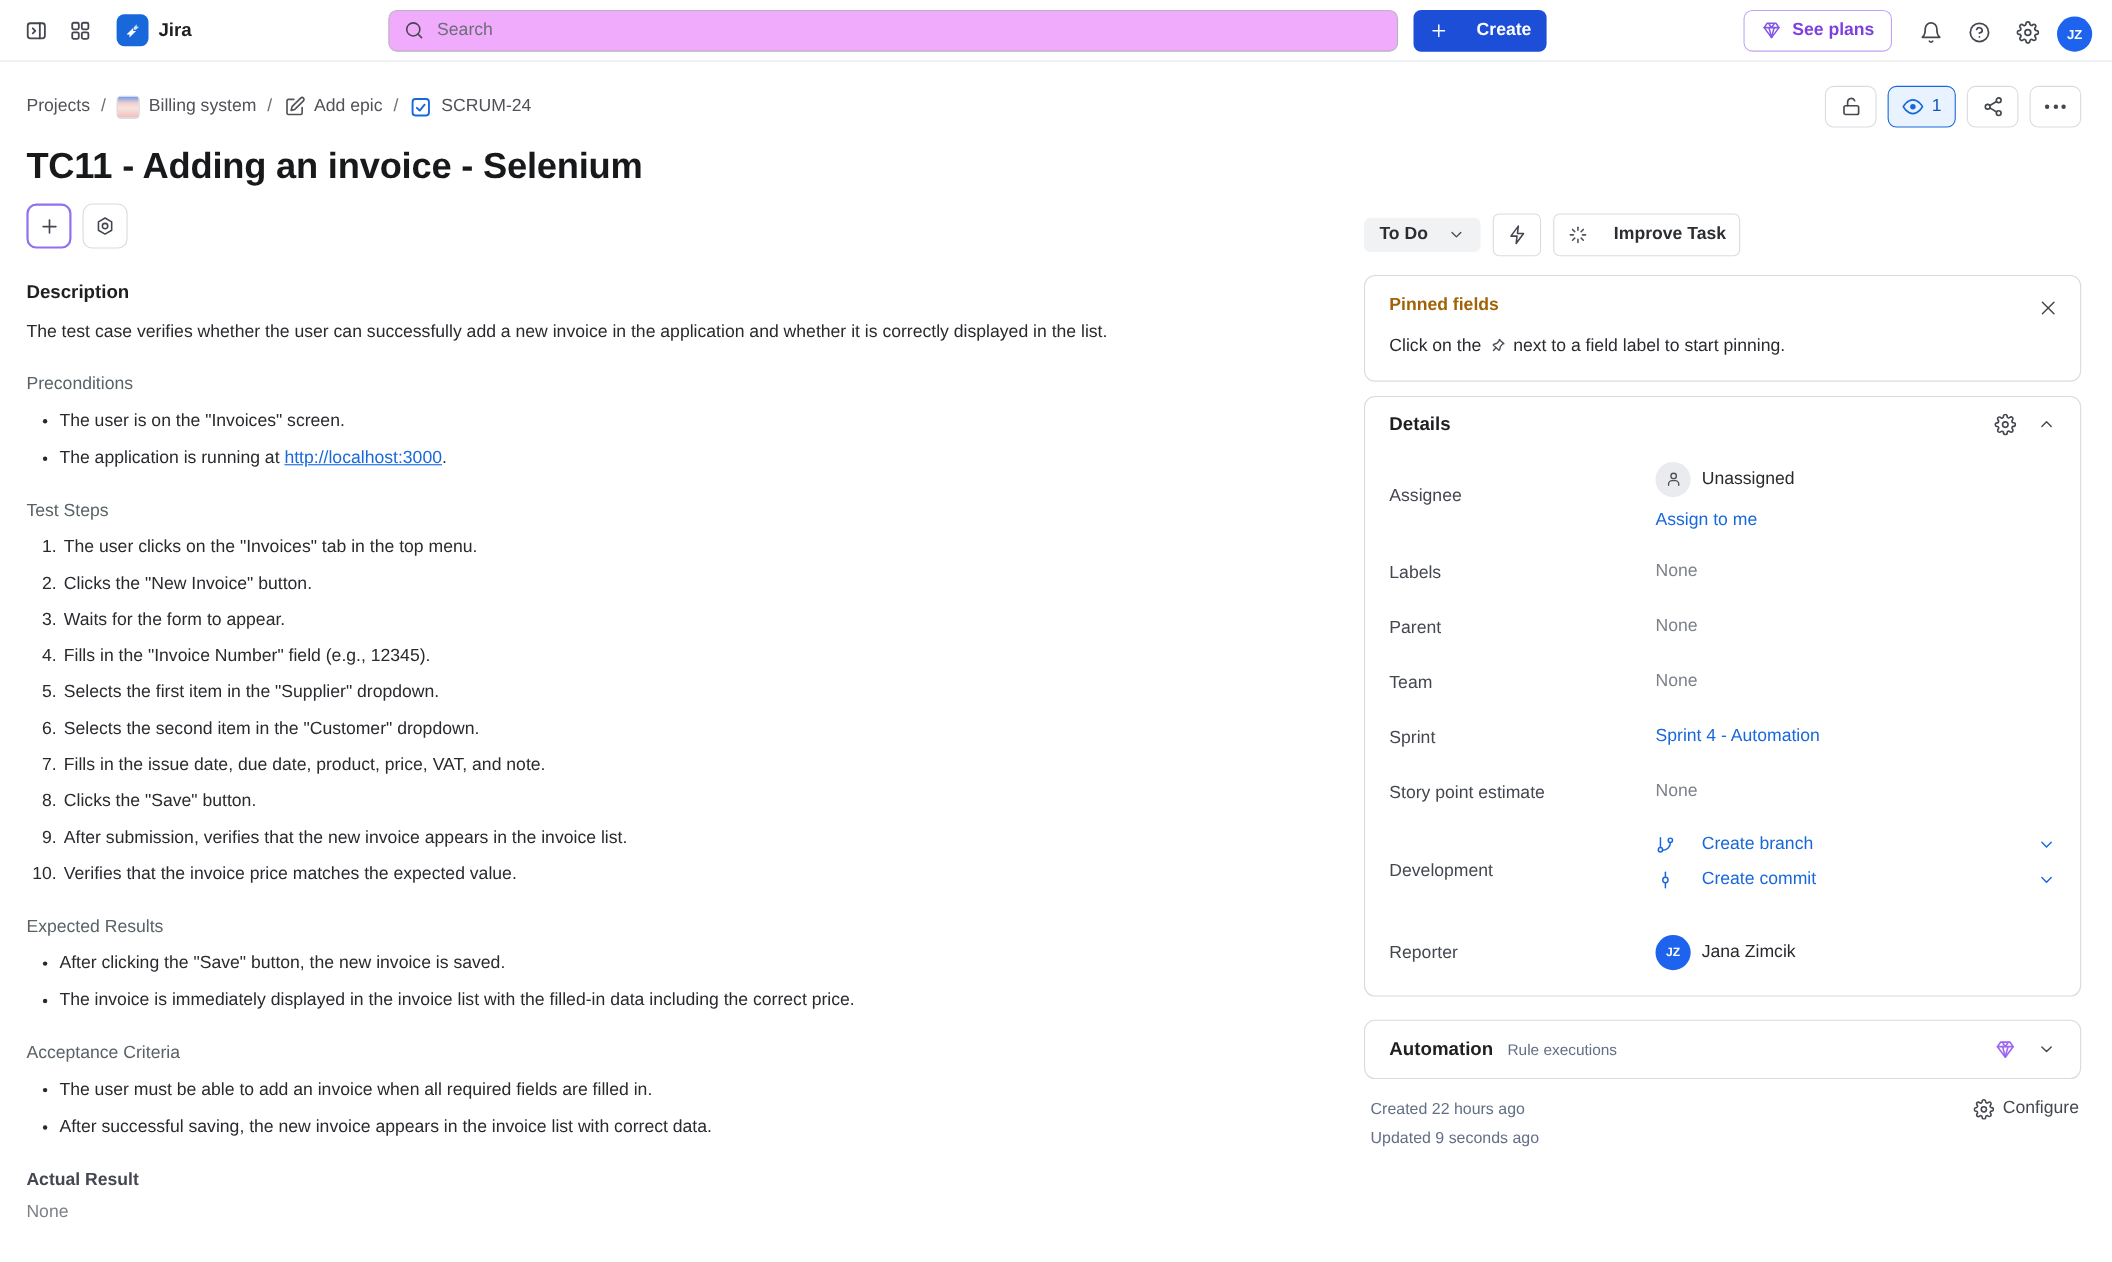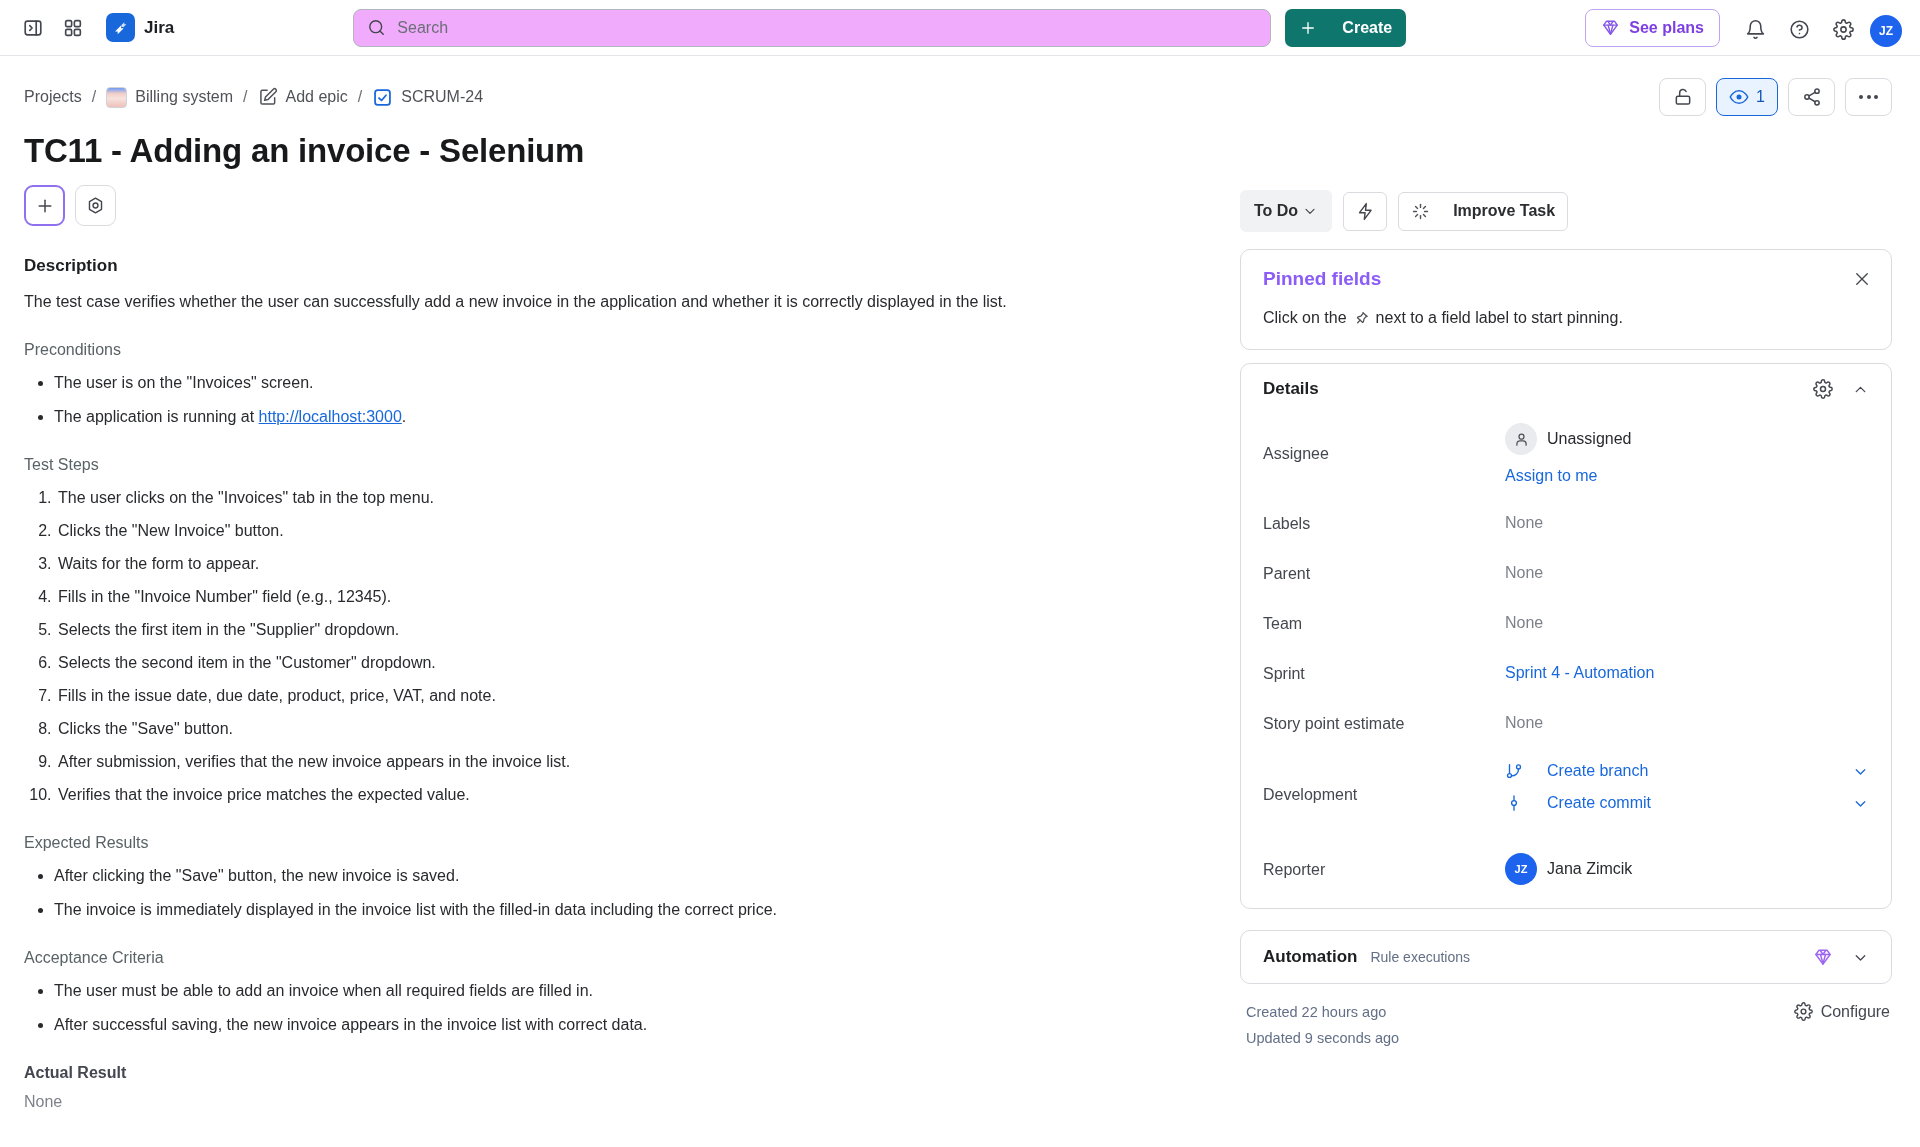--- a/index.html
+++ b/index.html
@@ -18,21 +18,21 @@
   
   .topbar { height:56px; display:flex; align-items:center; padding:0 18px 0 16px; border-bottom:1px solid #E4E5E9; gap:6px; }
   .iconbtn { width:34px; height:34px; border:none; background:transparent; border-radius:6px; display:flex; align-items:center; justify-content:center; cursor:pointer; padding:0; }
   .logo-wrap { display:flex; align-items:center; gap:9px; margin-left:10px; }
   .logo-tile { width:29px; height:29px; border-radius:7px; background:#1868DB; display:flex; align-items:center; justify-content:center; }
   .logo-name { font-size:17px; font-weight:700; color:#1E1F21; }
   .mid { flex:1; display:flex; align-items:center; justify-content:center; gap:14px; }
   .searchbar { width:918px; height:38px; border:1px solid #B3B6BC; border-radius:8px; display:flex; align-items:center; gap:9px; padding:0 13px; background:#f0abfc; }
   .searchbar input { border:none; outline:none; flex:1; font-size:16px; font-family:"Liberation Sans",sans-serif; color:#292A2E; background:transparent; }
   .searchbar input::placeholder { color:#6B6E76; }
-  .create-btn { height:38px; background:#0f766e; color:#fff; border:none; border-radius:7px; font-size:16px; font-weight:600; font-family:"Liberation Sans",sans-serif; display:flex; align-items:center; gap:25px; padding:0 14px; cursor:pointer; }
+  .create-btn { height:38px; background:#1d4ed8; color:#fff; border:none; border-radius:7px; font-size:16px; font-weight:600; font-family:"Liberation Sans",sans-serif; display:flex; align-items:center; gap:25px; padding:0 14px; cursor:pointer; }
   .right-group { display:flex; align-items:flex-end; gap:10px; }
   .seeplans-btn { height:38px; background:#fff; border:1px solid #C0A4F4; border-radius:8px; color:#7E3FE0; font-size:16px; font-weight:600; font-family:"Liberation Sans",sans-serif; display:flex; align-items:center; gap:9px; padding:0 15px; cursor:pointer; margin-right:8px; }
   .avatar { width:32px; height:32px; border-radius:50%; background:#1D63ED; color:#fff; font-size:12px; font-weight:700; display:flex; align-items:center; justify-content:center; }
 
   
   .header-row { display:flex; justify-content:space-between; align-items:center; padding:22px 28px 0 24px; }
   .breadcrumb { display:flex; align-items:center; gap:10px; color:#505258; font-size:16px; }
   .crumb { cursor:pointer; display:flex; align-items:center; gap:8px; }
   .crumb-sep { color:#6B6E76; }
   .proj-avatar { width:21px; height:21px; border-radius:4px; background:linear-gradient(180deg,#6E9BF5 0%, #F3CFC8 30%, #F7E3DE 55%, #EFC0BA 100%); border:0.5px solid #d0d3d8; }
@@ -58,26 +58,26 @@
   .sub-heading.strong { color:#44474F; font-weight:700; }
   ul.blist { margin:12px 0 0 0; padding-left:30px; }
   ul.blist li { margin-bottom:10px; line-height:24px; }
   ol.nlist { margin:12px 0 0 0; padding-left:32px; }
   ol.nlist li { margin-bottom:9px; line-height:24px; padding-left:2px; }
   a.txt-link { color:#1868DB; text-decoration:underline; cursor:pointer; }
   .none-val { color:#7D818A; margin-top:11px; }
 
   
   .status-row { display:flex; align-items:center; gap:11px; }
-  .status-chip { height:42px; background:#F1F2F4; border:none; border-radius:6px; font-size:16px; font-weight:600; color:#2B2D31; font-family:"Liberation Sans",sans-serif; display:flex; align-items:center; gap:4px; padding:0 14px; cursor:pointer; }
+  .status-chip { height:31px; background:#F1F2F4; border:none; border-radius:6px; font-size:16px; font-weight:600; color:#2B2D31; font-family:"Liberation Sans",sans-serif; display:flex; align-items:center; gap:18px; padding:0 14px; cursor:pointer; }
   .flat-btn { height:39px; background:#fff; border:1px solid #D9DBDF; border-radius:6px; display:flex; align-items:center; justify-content:center; gap:23px; padding:0 12px; cursor:pointer; font-size:16px; font-weight:600; color:#2B2D31; font-family:"Liberation Sans",sans-serif; }
 
   .card { border:1px solid #D9DBDF; border-radius:10px; background:#fff; }
   .pinned-card { margin-top:17px; padding:18px 22px 22px 22px; position:relative; }
-  .pinned-title { font-size:19px; font-weight:700; color:#8b5cf6; }
+  .pinned-title { font-size:16px; font-weight:700; color:#a16207; }
   .pinned-hint { margin-top:19px; color:#292A2E; display:flex; align-items:center; gap:6px; flex-wrap:wrap; }
   .close-x { position:absolute; top:14px; right:14px; width:30px; height:30px; border:none; background:transparent; display:flex; align-items:center; justify-content:center; cursor:pointer; }
 
   .details-card { margin-top:13px; padding-bottom:10px; }
   .card-header { display:flex; align-items:center; padding:15px 22px; }
   .card-title { font-size:17px; font-weight:700; color:#1E1F21; }
   .card-header .hdr-icons { margin-left:auto; display:flex; align-items:center; gap:19px; }
   .field-row { display:flex; align-items:center; padding:9px 22px; min-height:50px; }
   .field-row.top { align-items:flex-start; }
   .field-label { width:242px; flex:none; color:#44474F; font-weight:400; padding-top:2px; }

